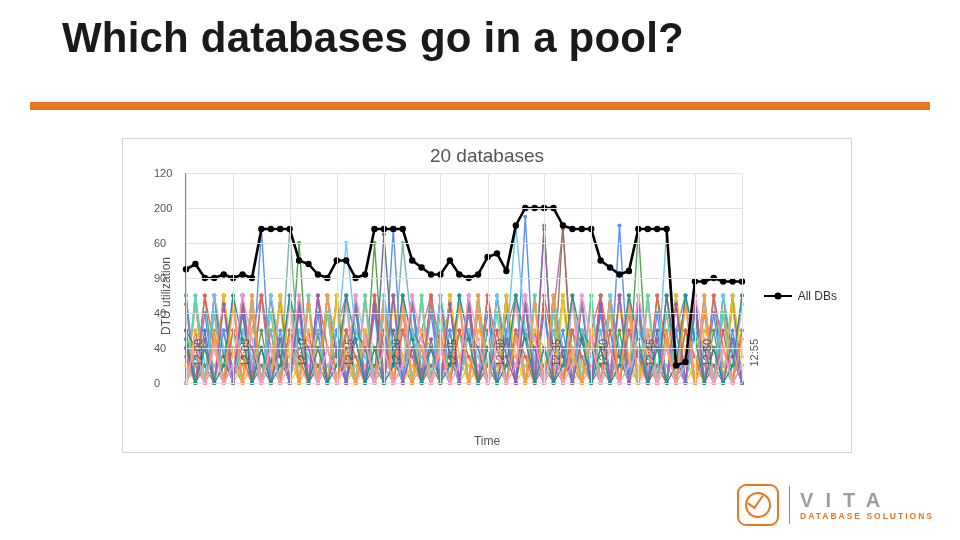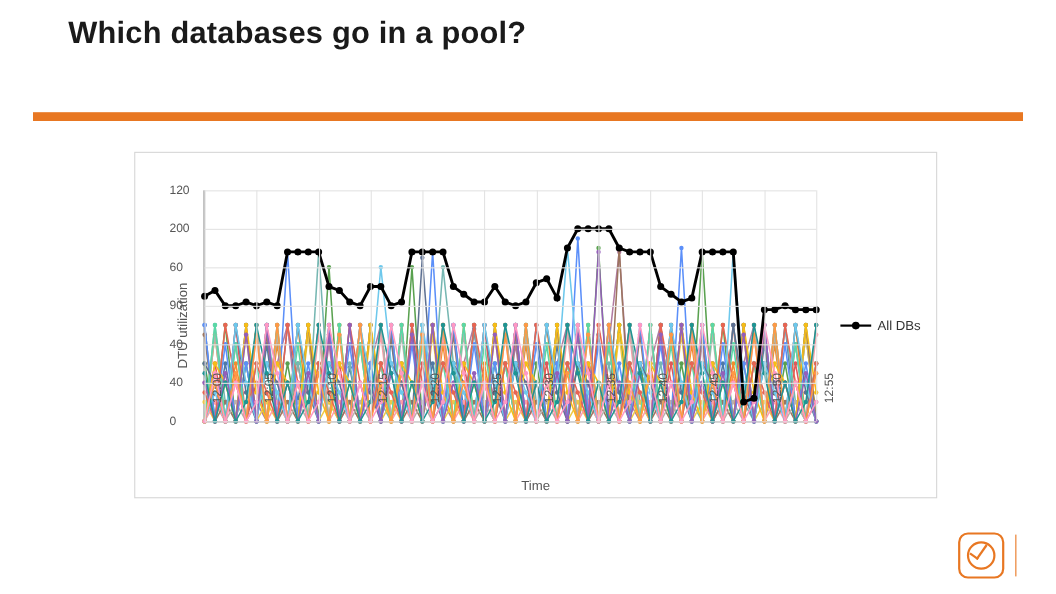--- a/index.html
+++ b/index.html
@@ -13,21 +13,21 @@
   }
   .slide {
     position: relative;
     width: 960px;
     height: 540px;
   }
   .title {
     position: absolute;
     left: 62px;
     top: 14px;
-    font-size: 28px;
+    font-size: 42px;
     font-weight: 700;
     color: #1a1a1a;
     letter-spacing: 0.2px;
   }
   .divider {
     position: absolute;
     left: 30px;
     right: 30px;
     top: 102px;
     height: 8px;
@@ -215,20 +215,21 @@
 </head>
 <body>
 
 <div class="slide">
 
   <div class="title">Which databases go in a pool?</div>
   <div class="divider"></div>
 
   <div class="chart-card">
 
+    <div class="chart-title">20 databases</div>
 
     <div class="ylabel">DTU utilization</div>
 
     <div class="plot" id="plot">
       <svg class="lines" id="lines" preserveAspectRatio="none" viewBox="0 0 556 210">
           <path d="M0.0 122.5 L9.4 210.0 L18.8 157.5 L28.3 210.0 L37.7 122.5 L47.1 210.0 L56.5 140.0 L66.0 210.0 L75.4 122.5 L84.8 192.5 L94.2 131.3 L103.7 210.0 L113.1 122.5 L122.5 210.0 L131.9 161.0 L141.4 210.0 L150.8 122.5 L160.2 210.0 L169.6 136.5 L179.1 210.0 L188.5 122.5 L197.9 210.0 L207.3 157.5 L216.7 210.0 L226.2 122.5 L235.6 201.3 L245.0 126.0 L254.4 210.0 L263.9 122.5 L273.3 210.0 L282.7 157.5 L292.1 210.0 L301.6 122.5 L311.0 210.0 L320.4 140.0 L329.8 210.0 L339.3 122.5 L348.7 210.0 L358.1 131.3 L367.5 210.0 L376.9 122.5 L386.4 210.0 L395.8 157.5 L405.2 210.0 L414.6 122.5 L424.1 210.0 L433.5 126.0 L442.9 210.0 L452.3 122.5 L461.8 210.0 L471.2 157.5 L480.6 210.0 L490.0 122.5 L499.5 210.0 L508.9 140.0 L518.3 210.0 L527.7 122.5 L537.2 210.0 L546.6 131.3 L556.0 210.0 " fill="none" stroke="#4e79a7" stroke-width="1.4"></path>
           <circle cx="0" cy="122.5" r="2" fill="#4e79a7"></circle>
           <circle cx="9.423728813559322" cy="210" r="2" fill="#4e79a7"></circle>
           <circle cx="18.847457627118644" cy="157.5" r="2" fill="#4e79a7"></circle>
           <circle cx="28.27118644067797" cy="210" r="2" fill="#4e79a7"></circle>
@@ -1556,15 +1557,19 @@
       <span>All DBs</span>
     </div>
 
   </div>
 
   <div class="brand">
     <div class="brand-icon">
       <div class="brand-icon-inner"></div>
     </div>
     <div class="brand-sep"></div>
+    <div class="brand-text">
+      <span class="brand-name">VITA</span>
+      <span class="brand-sub">DATABASE SOLUTIONS</span>
+    </div>
   </div>
 
 </div>
 
 </body></html>

